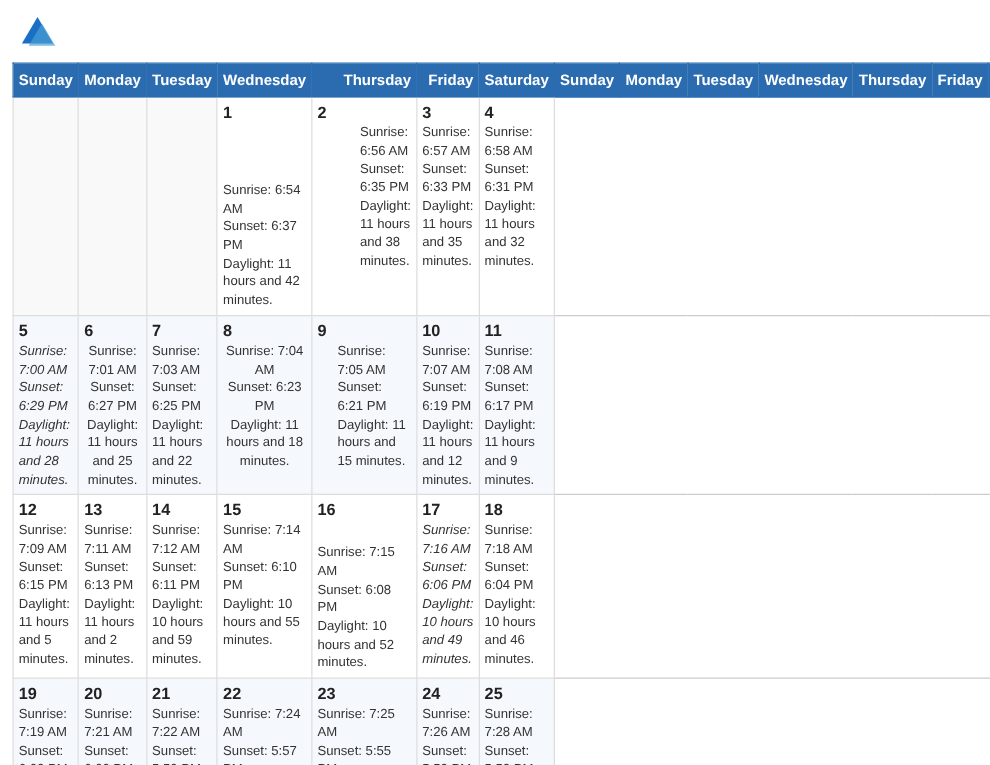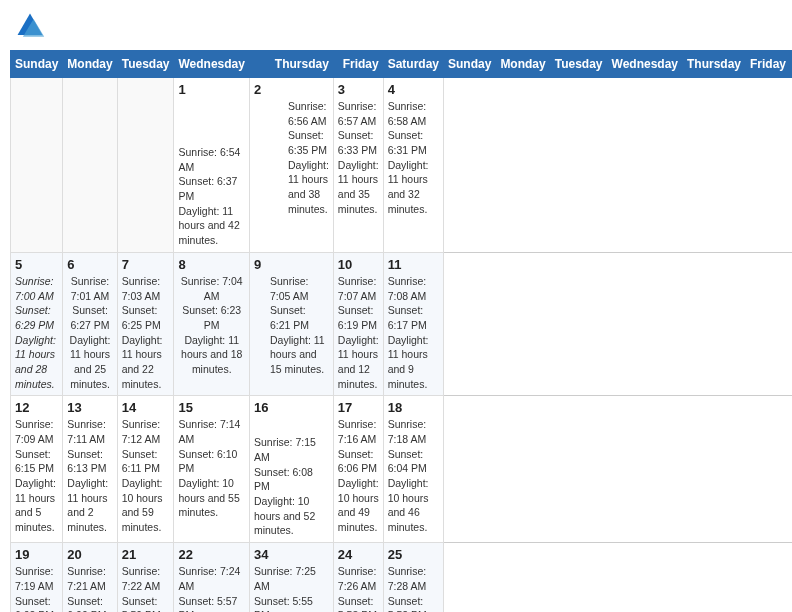--- a/index.html
+++ b/index.html
@@ -234,21 +234,21 @@
 Daylight: 10 hours and 55 minutes.</div>
         </td>
         <td>
           <span class="day-number">16</span>
           <div class="day-info" style="white-space: pre-line; margin-top: 20px;">Sunrise: 7:15 AM
 Sunset: 6:08 PM
 Daylight: 10 hours and 52 minutes.</div>
         </td>
         <td>
           <span class="day-number">17</span>
-          <div class="day-info" style="white-space: pre-line;">Sunrise: 7:16 AM
+          <div class="day-info" style="white-space: pre-line; font-style: italic;">Sunrise: 7:16 AM
 Sunset: 6:06 PM
 Daylight: 10 hours and 49 minutes.</div>
         </td>
         <td>
           <span class="day-number">18</span>
           <div class="day-info" style="white-space: pre-line;">Sunrise: 7:18 AM
 Sunset: 6:04 PM
 Daylight: 10 hours and 46 minutes.</div>
         </td>
       </tr>
@@ -271,21 +271,21 @@
 Sunset: 5:59 PM
 Daylight: 10 hours and 36 minutes.</div>
         </td>
         <td>
           <span class="day-number">22</span>
           <div class="day-info" style="white-space: pre-line;">Sunrise: 7:24 AM
 Sunset: 5:57 PM
 Daylight: 10 hours and 33 minutes.</div>
         </td>
         <td>
-          <span class="day-number">34</span>
+          <span class="day-number">23</span>
           <div class="day-info" style="white-space: pre-line;">Sunrise: 7:25 AM
 Sunset: 5:55 PM
 Daylight: 10 hours and 30 minutes.</div>
         </td>
         <td>
           <span class="day-number">24</span>
           <div class="day-info" style="white-space: pre-line;">Sunrise: 7:26 AM
 Sunset: 5:53 PM
 Daylight: 10 hours and 26 minutes.</div>
         </td>

